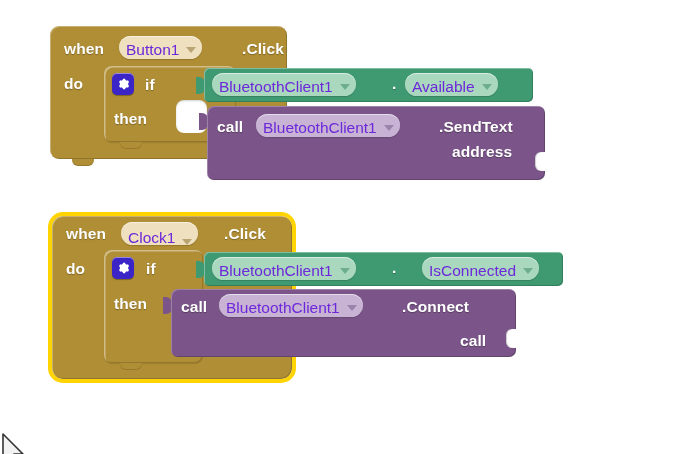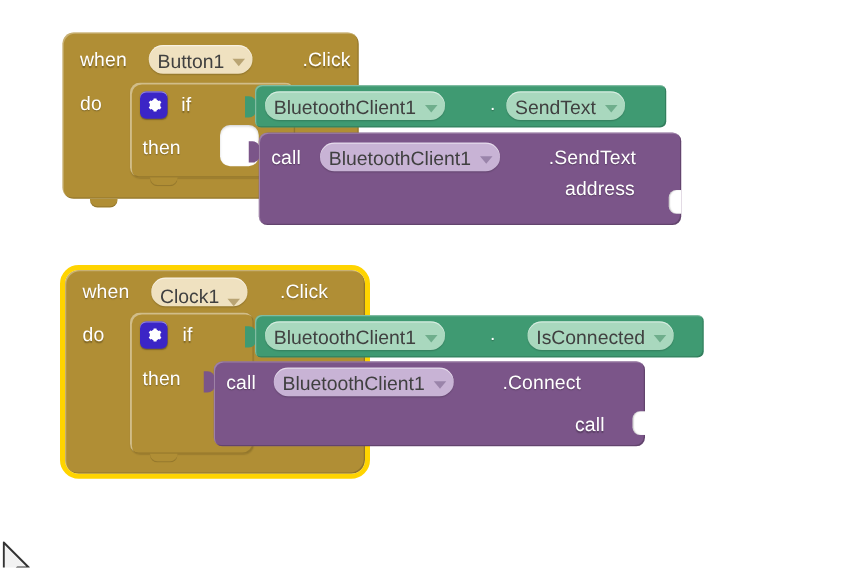--- a/index.html
+++ b/index.html
@@ -54,33 +54,34 @@
 
   
   .lbl{
     position:absolute;
     color:#ffffff;
     font-size:15.5px;
     line-height:1;
     white-space:nowrap;
     text-shadow:0 1px 1px rgba(0,0,0,.30);
     letter-spacing:.1px;
+    font-weight:bold;
   }
 
   
   .fld{
     position:absolute;
     display:flex;align-items:center;
     height:23px;
     padding:4px 6px 0 7px;
     border-radius:12px;
     box-sizing:border-box;
     white-space:nowrap;
     font-size:15.5px;
-    color:#404040;
+    color:#6d28d9;
     box-shadow:inset 0 1px 0 rgba(255,255,255,.55),
                0 1px 1px rgba(0,0,0,.16);
   }
   .fld .tx{line-height:1;}
   .fld .tri{
     margin-left:7px;
     width:0;height:0;
     border-left:5px solid transparent;
     border-right:5px solid transparent;
     border-top:6px solid rgba(0,0,0,.32);
@@ -176,21 +177,21 @@
   <div class="emptyslot" style="left:176px;top:100px;width:31px;height:33px;"></div>
 
   <div class="plug green" style="left:196px;top:77px;"></div>
   <div class="blk getter" style="left:204px;top:68px;width:329px;height:34px;"></div>
   <div class="fld green" style="left:212px;top:73px;">
     <span class="tx">BluetoothClient1</span>
     <span class="tri"></span>
   </div>
   <div class="lbl" style="left:392px;top:76px;color:#ffffff;">.</div>
   <div class="fld green" style="left:405px;top:73px;">
-    <span class="tx">SendText</span>
+    <span class="tx">Available</span>
     <span class="tri"></span>
   </div>
 
   <div class="plug purple" style="left:199px;top:113px;"></div>
   <div class="blk callblk" style="left:207px;top:106px;width:338px;height:74px;"></div>
   <div class="lbl" style="left:217px;top:119px;">call</div>
   <div class="fld purple" style="left:256px;top:114px;">
     <span class="tx">BluetoothClient1</span>
     <span class="tri"></span>
   </div>

